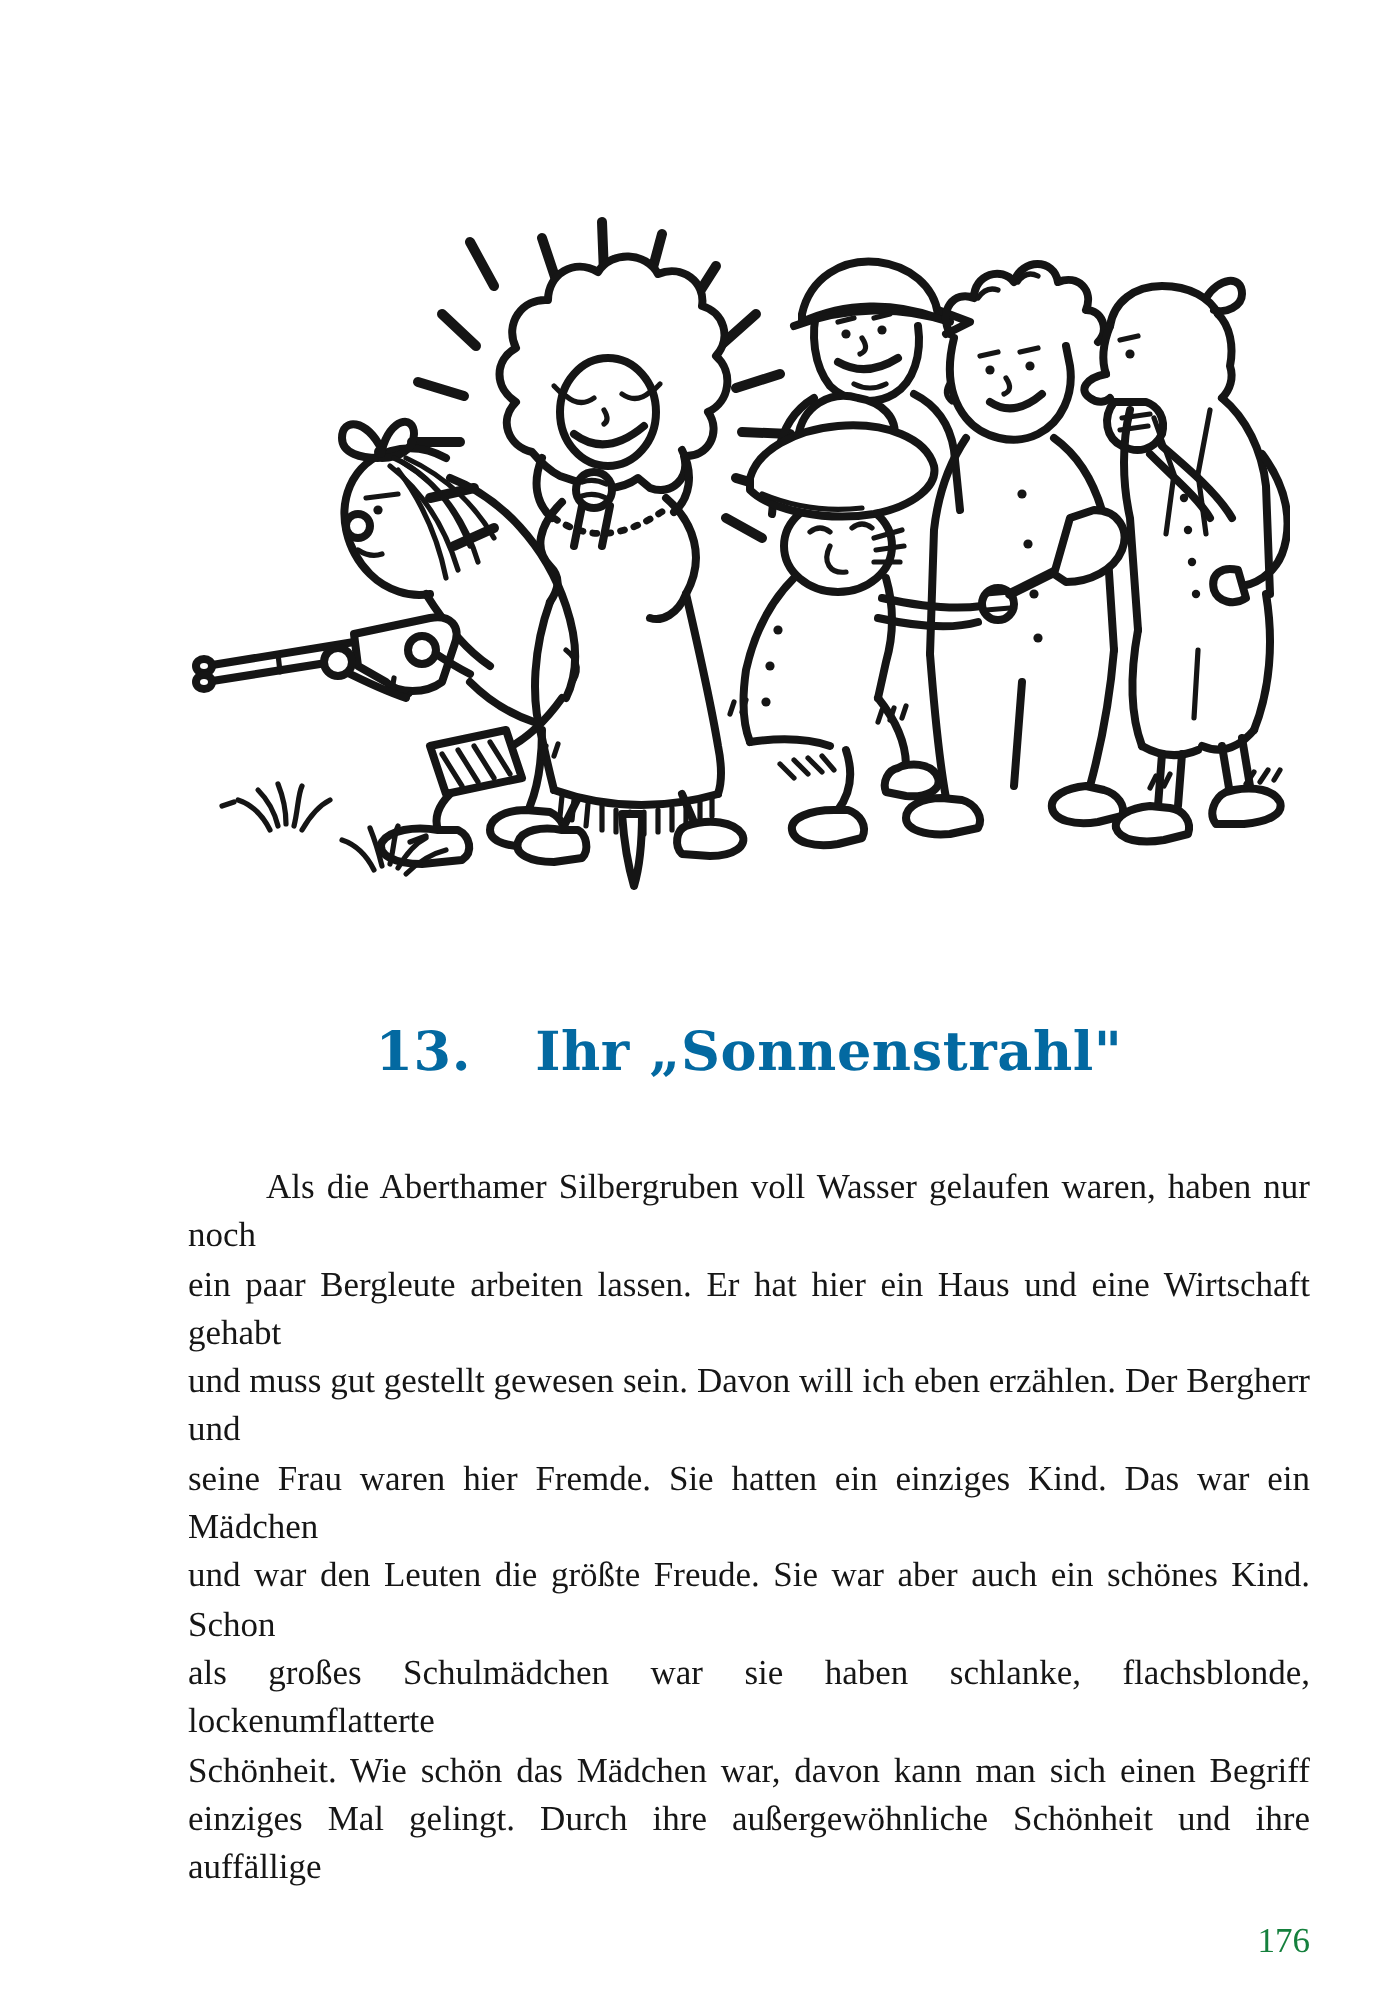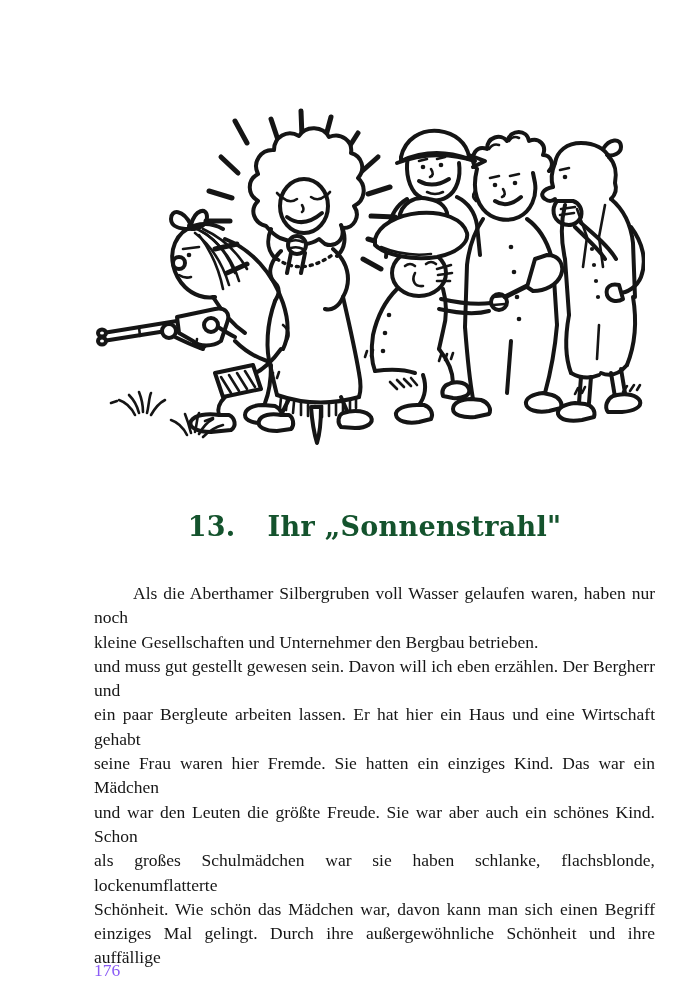--- a/index.html
+++ b/index.html
@@ -13,32 +13,32 @@
     color:#171717;
   }
   .illustration{
     position:absolute;left:75px;top:97px;width:570px;height:355px;margin:0;
   }
   .illustration svg{width:100%;height:100%;display:block;}
   .chapter-heading{
     position:absolute;left:94px;top:511px;width:561px;margin:0;
     display:flex;justify-content:center;align-items:flex-end;gap:32px;
     font-family:"DejaVu Serif","Liberation Serif",serif;
-    font-weight:700;font-size:27px;letter-spacing:.3px;color:#14532d;
+    font-weight:700;font-size:27px;letter-spacing:.3px;color:#0369a1;
   }
   .body-text{
     position:absolute;left:94px;top:581px;width:561px;
     font-size:17.5px;line-height:24.3px;color:#161616;
   }
   .line{text-align:justify;text-align-last:justify;white-space:normal;}
   .line.flush{text-align-last:left;}
   .line.indent{text-indent:39px;}
   .page-number{
     position:absolute;left:94px;top:960px;width:561px;
-    text-align:left;font-size:17.5px;color:#8b5cf6;
+    text-align:right;font-size:17.5px;color:#15803d;
   }
   
   .ln{fill:none;stroke:#151515;stroke-width:4;stroke-linecap:round;stroke-linejoin:round;}
   .lnf{fill:#ffffff;stroke:#151515;stroke-width:4;stroke-linecap:round;stroke-linejoin:round;}
   .thin{fill:none;stroke:#151515;stroke-width:2.6;stroke-linecap:round;stroke-linejoin:round;}
   .ray{fill:none;stroke:#151515;stroke-width:5;stroke-linecap:round;}
   .dotfill{fill:#151515;stroke:none;}
 </style>
 </head>
 <body>
@@ -290,23 +290,22 @@
     </svg>
   </figure>
 
   <h1 class="chapter-heading">
     <span>13.</span>
     <span>Ihr „Sonnenstrahl"</span>
   </h1>
 
   <div class="body-text">
       <div class="line indent">Als die Aberthamer Silbergruben voll Wasser gelaufen waren, haben nur noch</div>
-      <div class="line flush">kleine Gesellschaften und Unternehmer den Bergbau betrieben.</div>
+      <div class="line">ein paar Bergleute arbeiten lassen. Er hat hier ein Haus und eine Wirtschaft gehabt</div>
       <div class="line">und muss gut gestellt gewesen sein. Davon will ich eben erzählen. Der Bergherr und</div>
-      <div class="line">ein paar Bergleute arbeiten lassen. Er hat hier ein Haus und eine Wirtschaft gehabt</div>
       <div class="line">seine Frau waren hier Fremde. Sie hatten ein einziges Kind. Das war ein Mädchen</div>
       <div class="line">und war den Leuten die größte Freude. Sie war aber auch ein schönes Kind. Schon</div>
       <div class="line">als großes Schulmädchen war sie haben schlanke, flachsblonde, lockenumflatterte</div>
       <div class="line">Schönheit. Wie schön das Mädchen war, davon kann man sich einen Begriff</div>
       <div class="line">einziges Mal gelingt. Durch ihre außergewöhnliche Schönheit und ihre auffällige</div>
     </div>
 
   <div class="page-number">176</div>
 
 </div>

